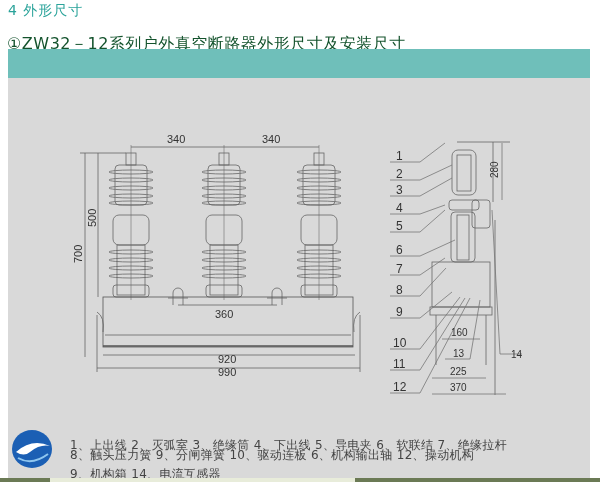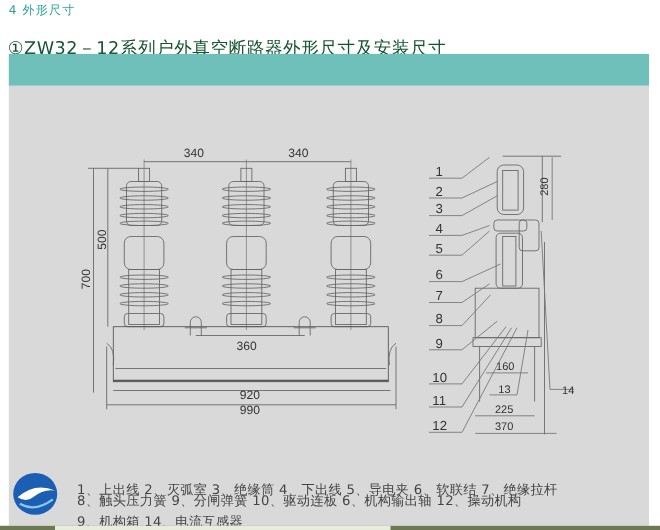--- a/index.html
+++ b/index.html
@@ -1,17 +1,17 @@
 <!DOCTYPE html>
 <html><head>
 <meta charset="utf-8">
 <style>
   html,body{margin:0;padding:0;}
   body{width:600px;height:482px;background:#ffffff;position:relative;overflow:hidden;font-family:"DejaVu Sans",sans-serif;}
-  .section-title{position:absolute;left:8px;top:2px;font-size:11px;color:#2aa39a;letter-spacing:1px;}
+  .section-title{position:absolute;left:8px;top:2px;font-size:14px;color:#2aa39a;letter-spacing:1px;}
   .subtitle{position:absolute;left:7px;top:34px;font-size:16px;color:#14532d;letter-spacing:0.5px;}
   .teal-band{position:absolute;left:8px;top:49px;width:582px;height:29px;background:#6fbfba;}
   .panel{position:absolute;left:8px;top:78px;width:582px;height:400px;background:#d9d9d9;}
   .drawing{position:absolute;left:0;top:0;}
   .caption{position:absolute;left:70px;font-size:12px;color:#444;white-space:nowrap;letter-spacing:0.3px;}
   .cap1{top:437px;}
   .cap2{top:447px;}
   .cap3{top:466px;}
   .footer-bar{position:absolute;left:0;top:478px;width:600px;height:4px;background:#6b7a55;}
   .footer-seg{position:absolute;left:50px;top:0;width:305px;height:4px;background:#e8ecda;}

